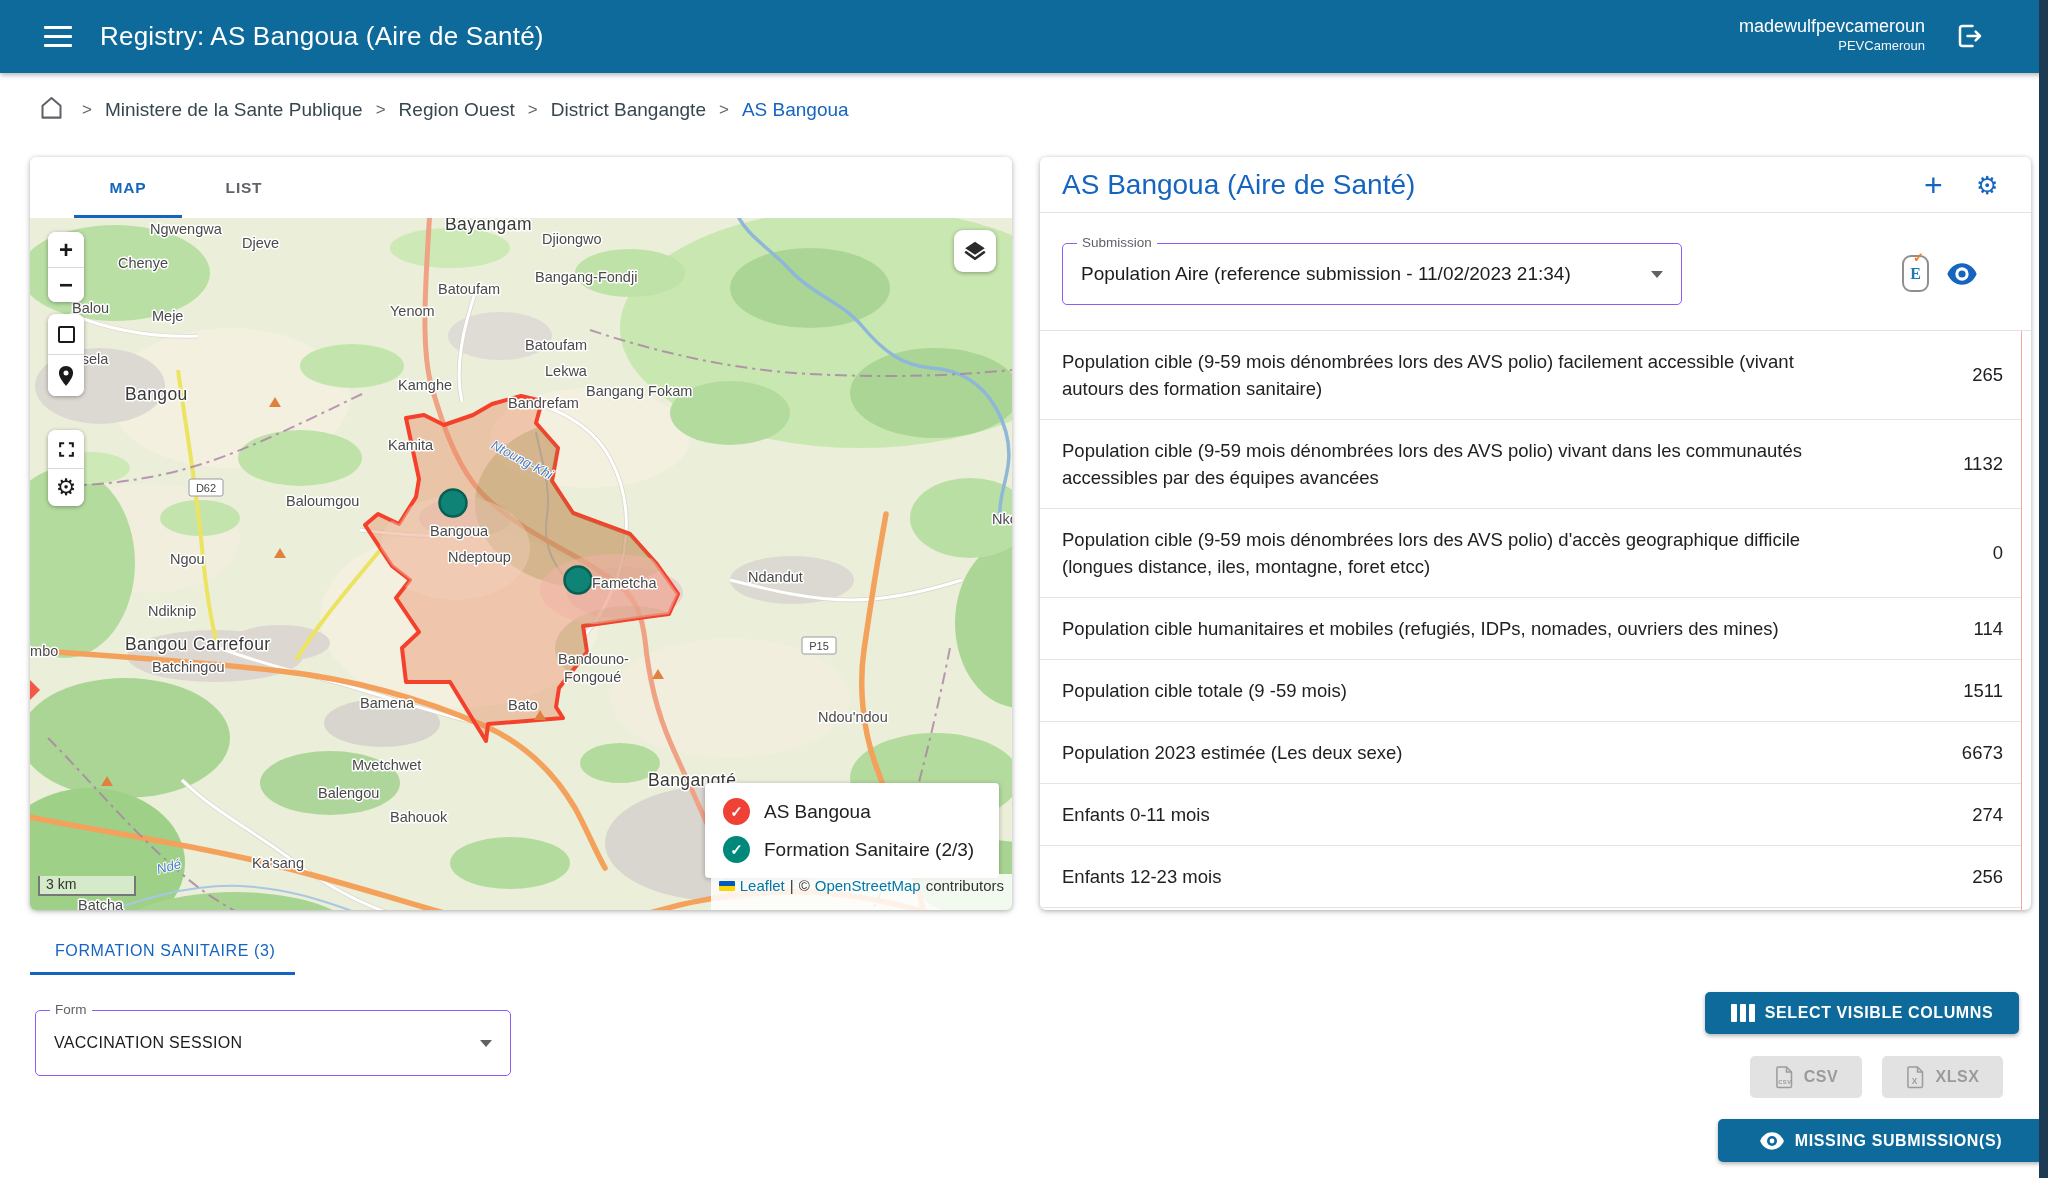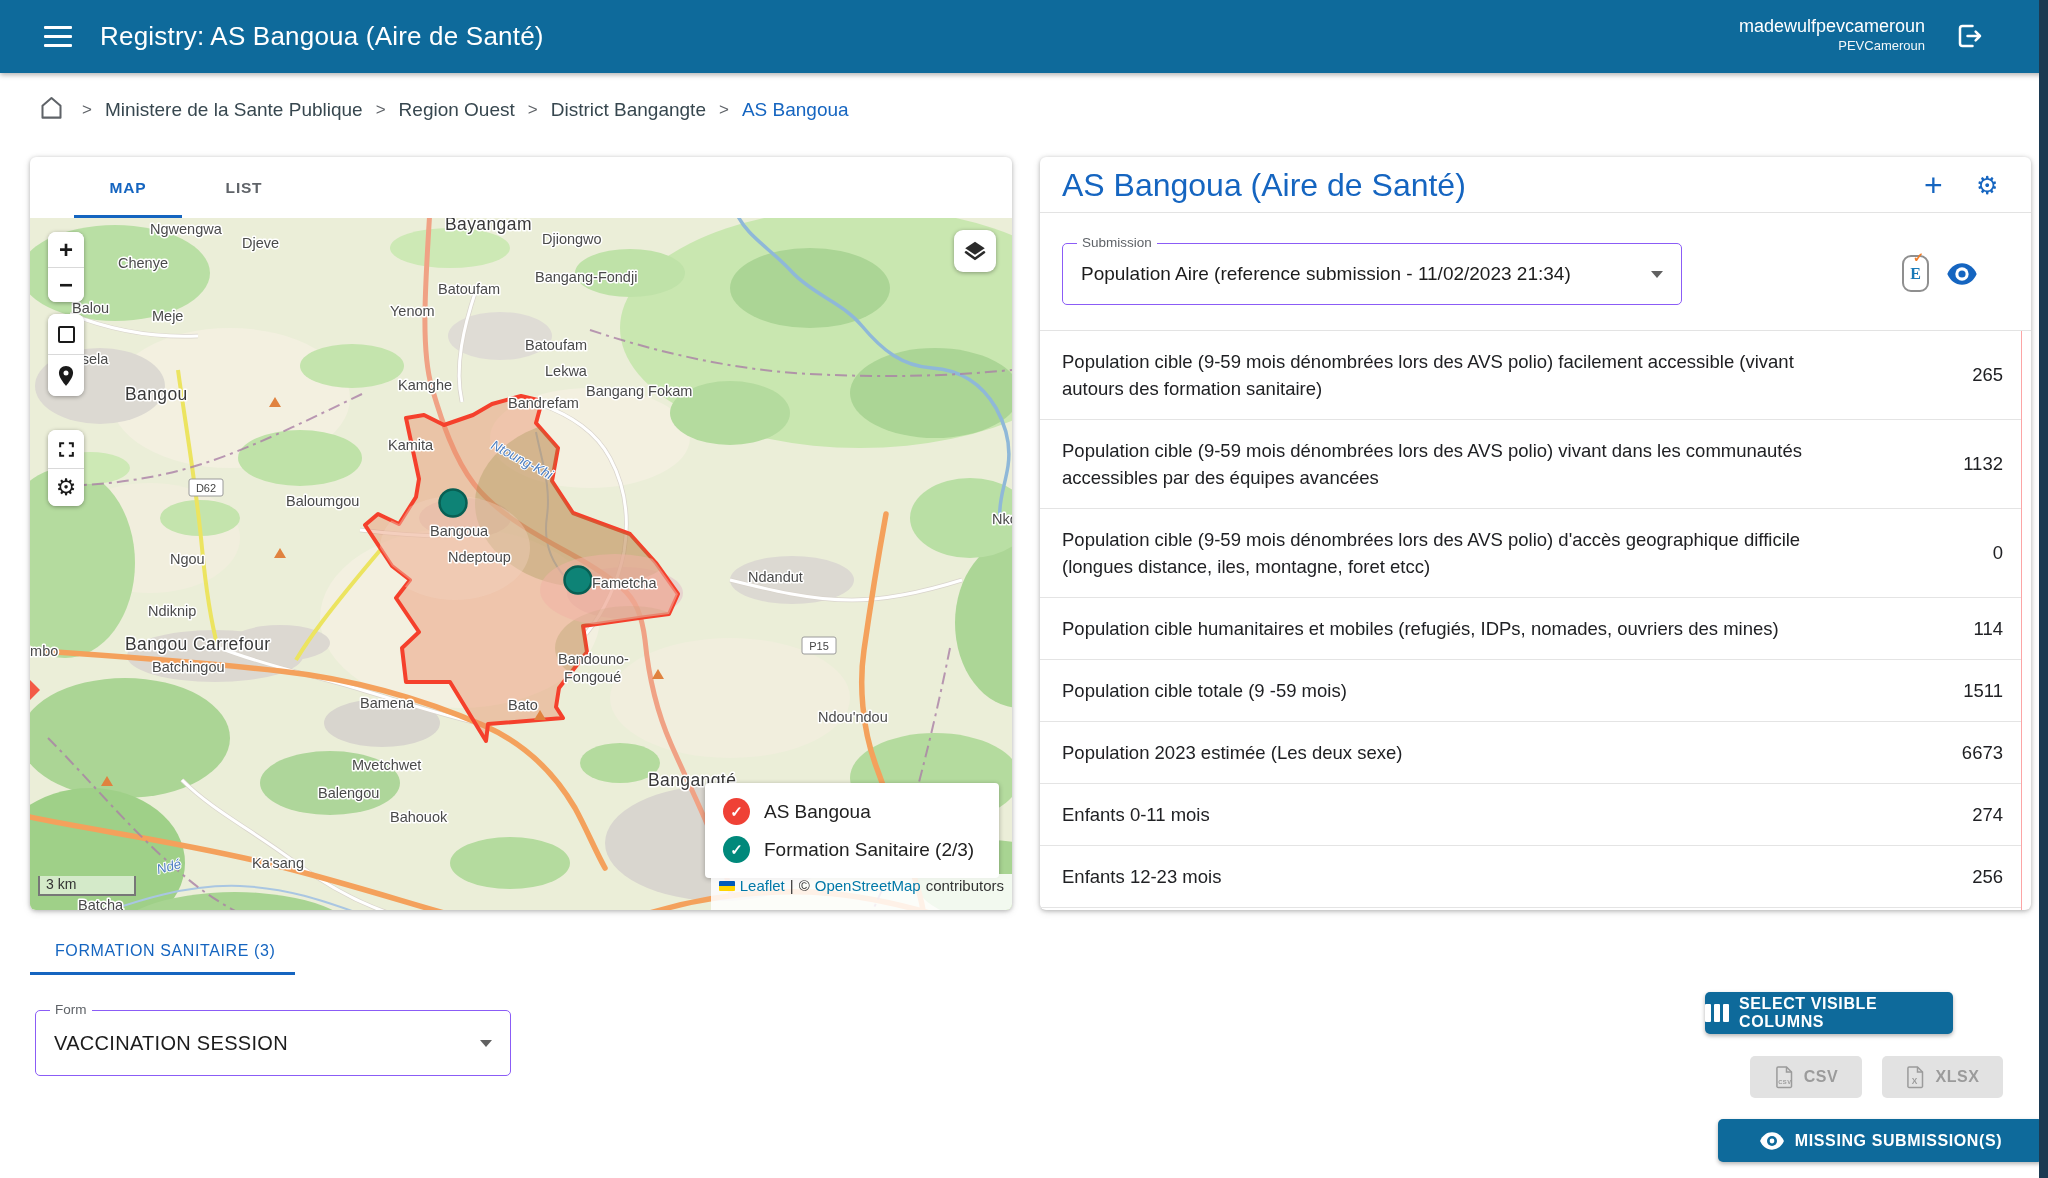--- a/index.html
+++ b/index.html
@@ -74,21 +74,21 @@
   .ua-flag{width:16px;height:10px;background:linear-gradient(#005bbb 50%,#ffd500 50%);
     display:inline-block;border-radius:1px;}
   .scalebar{position:absolute;left:8px;bottom:14px;width:98px;height:20px;border:2px solid #777;
     border-top:none;background:rgba(255,255,255,.55);font-size:14px;color:#333;padding-left:6px;
     line-height:16px;}
 
   
   .panel{position:absolute;left:1040px;top:157px;width:991px;height:753px;background:#fff;
     border-radius:6px;box-shadow:0 1px 4px rgba(0,0,0,.25),0 2px 8px rgba(0,0,0,.1);}
   .panel-head{position:relative;height:56px;border-bottom:1px solid #e3e3e3;}
-  .panel-title{position:absolute;left:22px;top:0;line-height:56px;font-size:32px;font-weight:500;
+  .panel-title{position:absolute;left:22px;top:0;line-height:56px;font-size:28px;font-weight:500;
     color:#1565c0;}
   .panel-plus{position:absolute;left:884px;top:4px;font-size:32px;font-weight:300;color:#1565c0;
     cursor:pointer;line-height:48px;}
   .panel-gear{position:absolute;left:936px;top:0;font-size:25px;color:#1565c0;cursor:pointer;
     line-height:56px;}
   .submission-area{position:relative;height:118px;border-bottom:1px solid #e3e3e3;}
   .outlined-select{position:absolute;border:1px solid #8b5cf6;border-radius:5px;background:#fff;
     cursor:pointer;}
   .sub-select{left:22px;top:30px;width:620px;height:62px;}
   .float-label{position:absolute;top:-9px;left:14px;background:#fff;padding:0 5px;font-size:13.5px;
@@ -107,27 +107,27 @@
   .data-row{display:flex;justify-content:space-between;align-items:center;gap:30px;
     padding:17px 18px 17px 22px;border-bottom:1px solid #e4e4e4;}
   .row-label{font-size:18.5px;line-height:27px;color:#202124;max-width:770px;}
   .row-value{font-size:18.5px;color:#202124;white-space:nowrap;}
 
   
   .bottom-tab{position:absolute;left:55px;top:942px;font-size:16px;font-weight:500;
     letter-spacing:.6px;color:#1565c0;cursor:pointer;}
   .bottom-tab-underline{position:absolute;left:30px;top:972px;width:265px;height:3px;background:#1565c0;}
   .form-select{left:35px;top:1010px;width:476px;height:66px;position:absolute;}
-  .form-select .select-value{font-size:20px;line-height:64px;letter-spacing:.3px;}
+  .form-select .select-value{font-size:16px;line-height:64px;letter-spacing:.3px;}
 
   .btn{position:absolute;display:flex;align-items:center;justify-content:center;gap:10px;
     border-radius:5px;font-weight:700;letter-spacing:.6px;cursor:pointer;}
   .btn-primary{background:#0e6a9b;color:#fff;box-shadow:0 2px 4px rgba(0,0,0,.3);font-size:16px;}
   .btn-disabled{background:#e2e2e2;color:#9b9b9b;font-size:16px;cursor:default;}
-  .btn-columns{left:1705px;top:992px;width:248px;height:42px;}
+  .btn-columns{left:1705px;top:992px;width:314px;height:42px;}
   .btn-csv{left:1750px;top:1056px;width:112px;height:42px;}
   .btn-xlsx{left:1882px;top:1056px;width:121px;height:42px;}
   .btn-missing{left:1718px;top:1119px;width:325px;height:43px;}
   .cols-icon{display:flex;gap:3px;}
   .cols-icon i{display:block;width:6px;height:18px;background:#fff;border-radius:1px;}
 
   .page-scrollbar{position:absolute;right:0;top:0;width:9px;height:1178px;background:#1c3a52;}
 </style>
 </head>
 <body>

